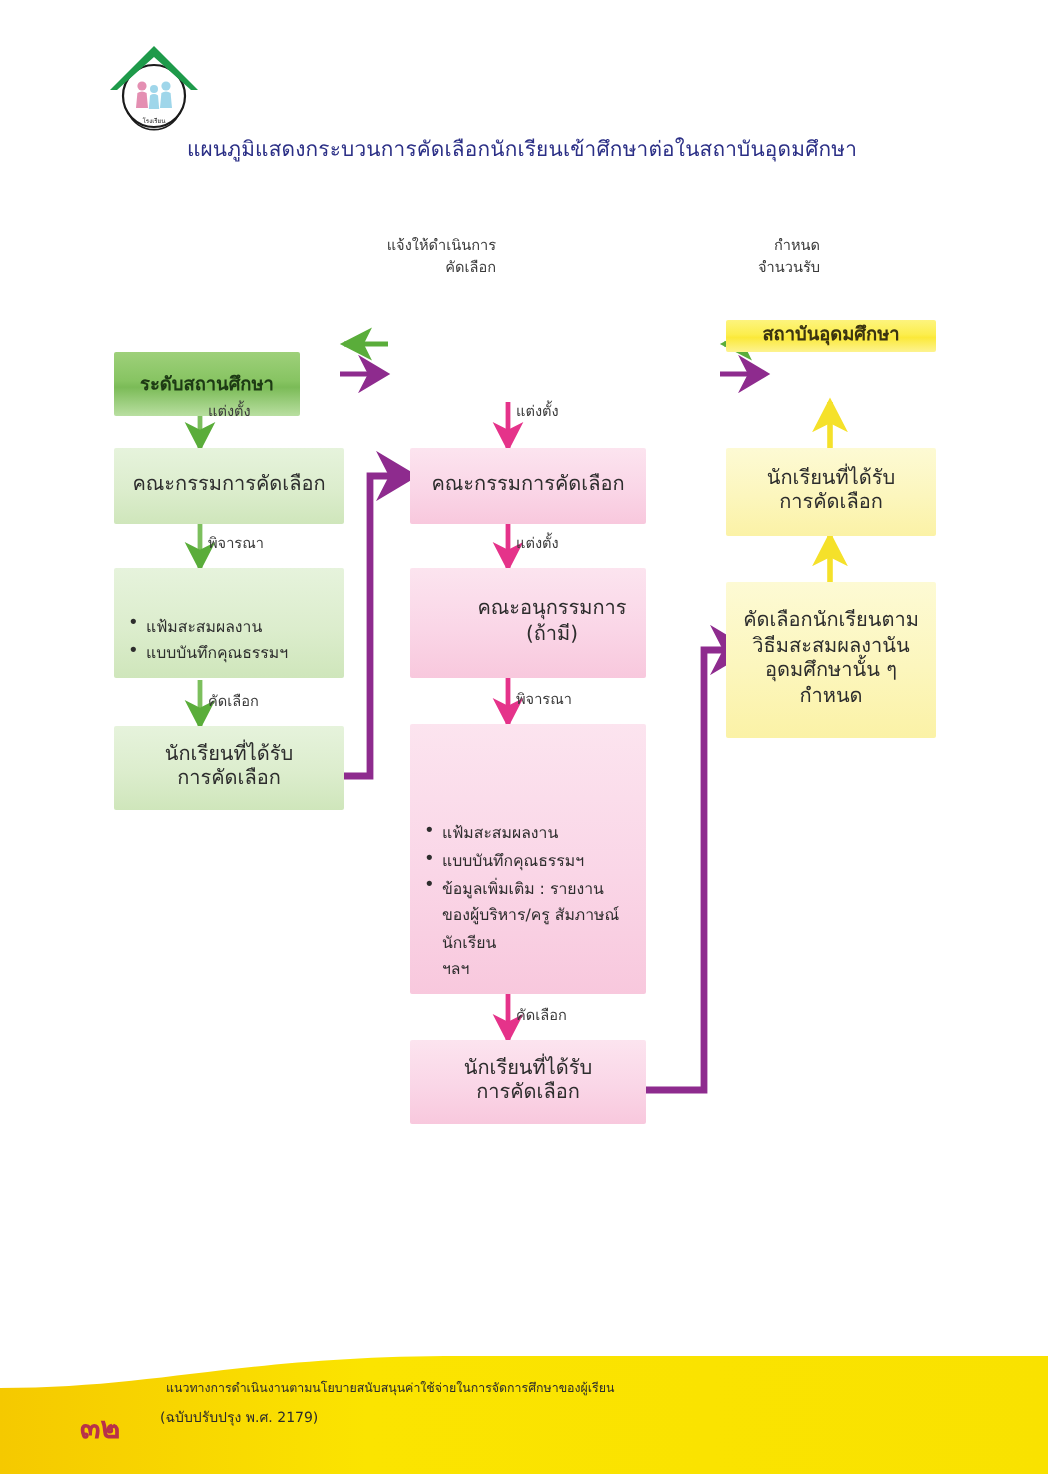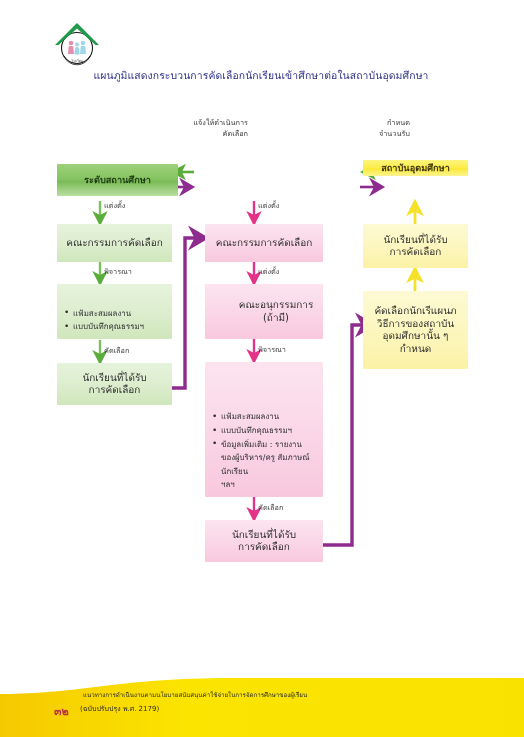--- a/index.html
+++ b/index.html
@@ -97,21 +97,21 @@
   #arrows { position:absolute; left:0; top:0; width:524px; height:737px; }
 
   
   #footer { position:absolute; left:0; top:676px; width:524px; height:61px; }
   #footer-text {
     position:absolute; left:83px; top:691px;
     font-size:6.2px; color:#2b2b2b; line-height:8px; white-space:nowrap;
   }
   #page-num {
     position:absolute; left:40px; top:702px;
-    font-size:11px; font-weight:bold; color:#b8324a; white-space:nowrap;margin-left:14px;
+    font-size:15px; font-weight:bold; color:#b8324a; white-space:nowrap;
   }
   #footer-sub {
     position:absolute; left:80px; top:703px;
     font-size:7px; color:#2b2b2b; white-space:nowrap;
   }
 </style>
 </head>
 <body>
 
 <div id="page">
@@ -179,21 +179,21 @@
 
   <div class="alabel center" style="left:138px; top:117px; width:110px;">
     <div>แจ้งให้ดำเนินการ</div>
     <div>คัดเลือก</div>
   </div>
   <div class="alabel center" style="left:300px; top:117px; width:110px;">
     <div>กำหนด</div>
     <div>จำนวนรับ</div>
   </div>
 
-  <div class="box hdr-green" style="left:57px; top:164px; width:121px; height:32px;font-family:Liberation Serif, serif;">
+  <div class="box hdr-green" style="left:57px; top:176px; width:93px; height:32px;font-family:Liberation Serif, serif;">
     <span class="ln">ระดับสถานศึกษา</span>
   </div>
 
   <div class="alabel" style="left:104px; top:200px;">แต่งตั้ง</div>
 
   <div class="box pale-green" style="left:57px; top:224px; width:115px; height:38px;">
     <span class="ln">คณะกรรมการคัดเลือก</span>
   </div>
 
   <div class="alabel" style="left:104px; top:266px;">พิจารณา</div>
@@ -249,22 +249,22 @@
   <div class="box hdr-yellow" style="left:363px; top:160px; width:105px; height:16px;">
     <span class="ln">สถาบันอุดมศึกษา</span>
   </div>
 
   <div class="box pale-yellow" style="left:363px; top:224px; width:105px; height:44px;">
     <span class="ln">นักเรียนที่ได้รับ</span>
     <span class="ln">การคัดเลือก</span>
   </div>
 
   <div class="box pale-yellow" style="left:363px; top:291px; width:105px; height:78px;">
-    <span class="ln">คัดเลือกนักเรีแผนภ</span>
-    <span class="ln">วิธีการของสถาบัน</span>
+    <span class="ln">คัดเลือกนักเรียนตาม</span>
+    <span class="ln">วิธีมสะสมผลงานัน</span>
     <span class="ln">อุดมศึกษานั้น ๆ</span>
     <span class="ln">กำหนด</span>
   </div>
 
   <svg id="footer" viewBox="0 0 524 61">
     <defs>
       <linearGradient id="fg" x1="0" y1="0" x2="1" y2="0">
         <stop offset="0%" stop-color="#f5c900"></stop>
         <stop offset="35%" stop-color="#fbe400"></stop>
         <stop offset="100%" stop-color="#f9e200"></stop>

